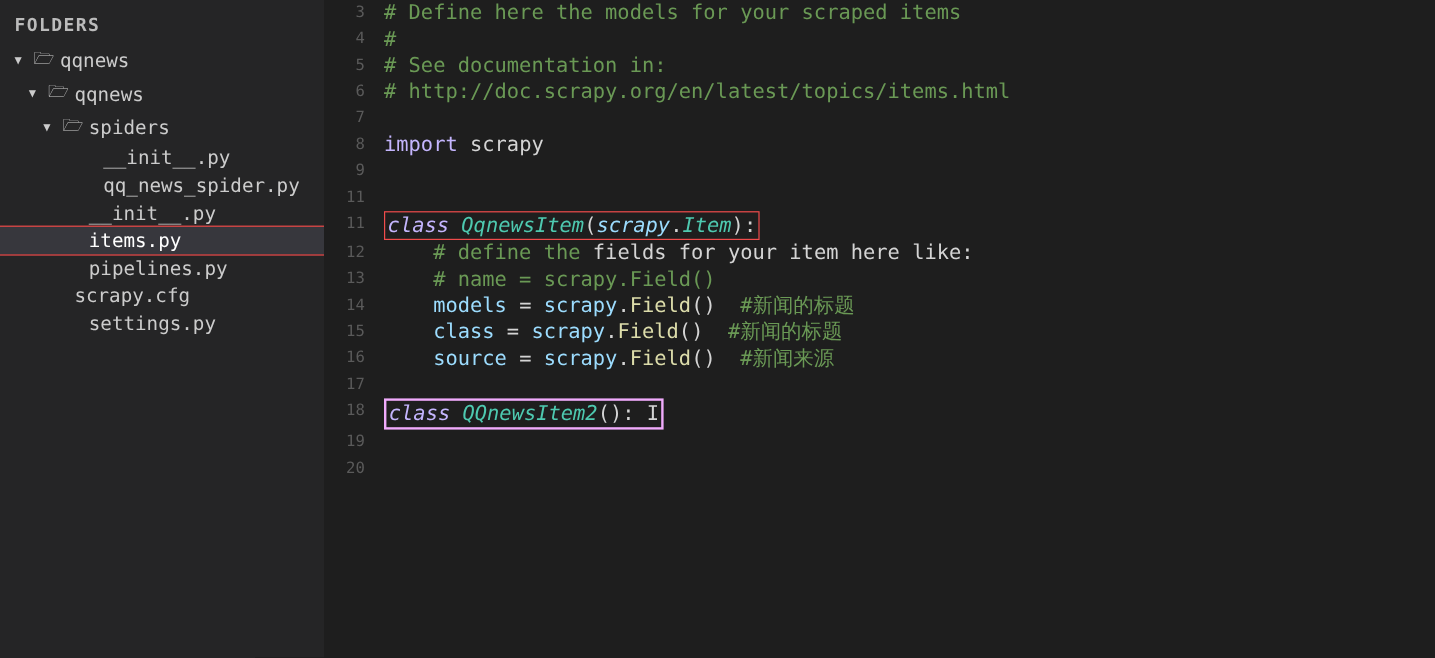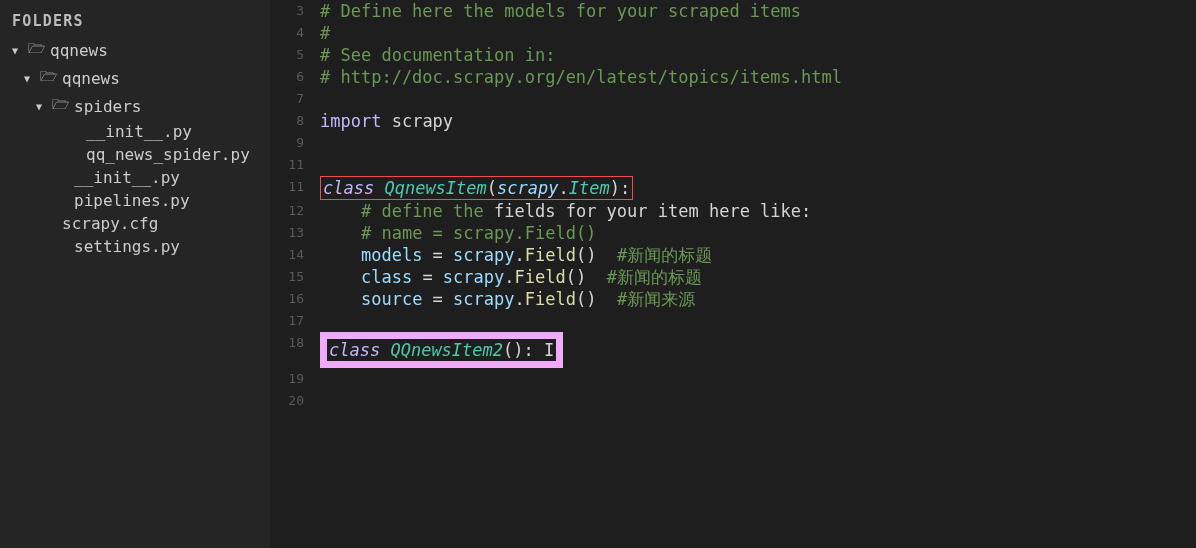--- a/index.html
+++ b/index.html
@@ -156,20 +156,25 @@
     <span class="file-icon"> </span>
     <span class="item-name">qq_news_spider.py</span>
   </div>
 
   <div class="folder-item indent-2">
     <span class="arrow" style="visibility:hidden">▶</span>
     <span class="file-icon"> </span>
     <span class="item-name">__init__.py</span>
   </div>
 
+  <div class="folder-item indent-2 selected-file" style="background:#37373d; outline: 1px solid #f14c4c;">
+    <span class="arrow" style="visibility:hidden">▶</span>
+    <span class="file-icon"> </span>
+    <span class="item-name" style="color:#ffffff;">items.py</span>
+  </div>
 
   <div class="folder-item indent-2">
     <span class="arrow" style="visibility:hidden">▶</span>
     <span class="file-icon"> </span>
     <span class="item-name">pipelines.py</span>
   </div>
 
   <div class="folder-item indent-1">
     <span class="arrow" style="visibility:hidden">▶</span>
     <span class="file-icon"> </span>
@@ -256,21 +261,21 @@
       <span class="line-content">    <span style="color:#9cdcfe;">source</span><span style="color:#d4d4d4;"> = </span><span style="color:#9cdcfe;">scrapy</span><span style="color:#d4d4d4;">.</span><span style="color:#dcdcaa;">Field</span><span style="color:#d4d4d4;">()  </span><span class="comment">#新闻来源</span></span>
     </div>
 
     <div class="code-line">
       <span class="line-num">17</span>
       <span class="line-content"> </span>
     </div>
 
     <div class="code-line">
       <span class="line-num">18</span>
-      <span class="line-content"><span style="display:inline-block; border:7px solid #f0abfc; padding: 0 2px;"><span class="kw" style="font-style:italic;">class</span> <span style="color:#4ec9b0; font-style:italic;">QQnewsItem2</span><span style="color:#d4d4d4;">(): I</span></span></span>
+      <span class="line-content"><span style="display:inline-block; border:2px solid #f0abfc; padding: 0 2px;"><span class="kw" style="font-style:italic;">class</span> <span style="color:#4ec9b0; font-style:italic;">QQnewsItem2</span><span style="color:#d4d4d4;">(): I</span></span></span>
     </div>
 
     <div class="code-line">
       <span class="line-num">19</span>
       <span class="line-content"> </span>
     </div>
 
     <div class="code-line">
       <span class="line-num">20</span>
       <span class="line-content"> </span>

